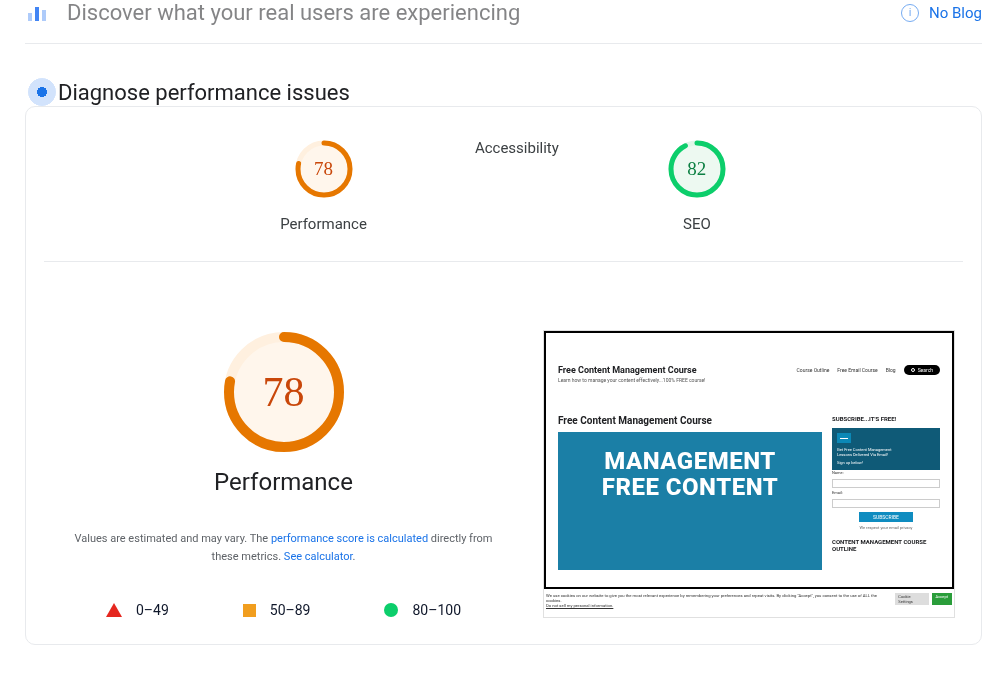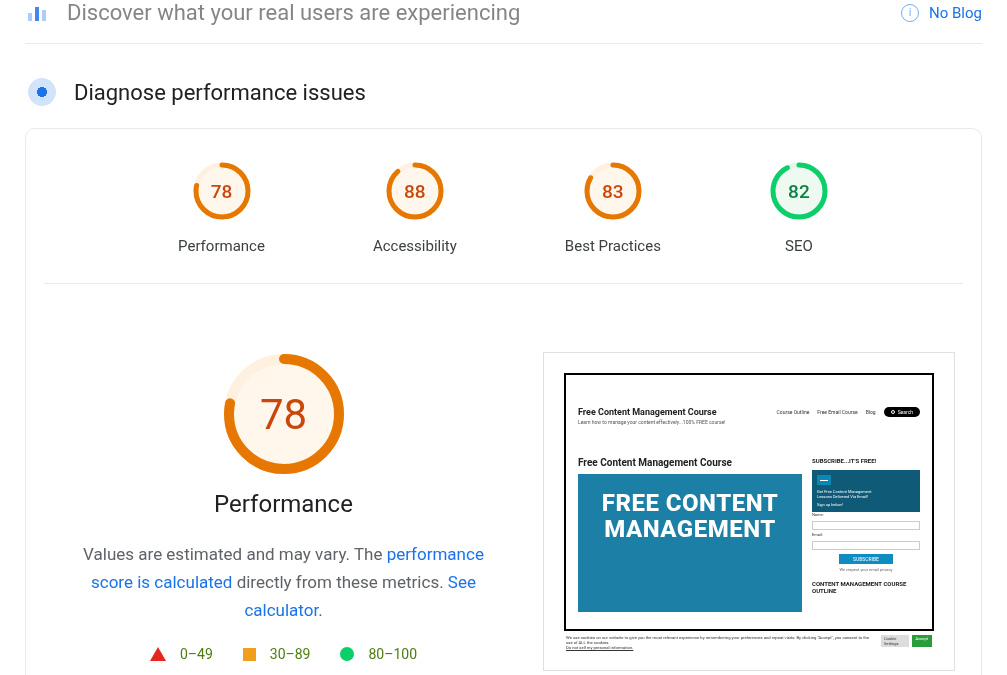--- a/index.html
+++ b/index.html
@@ -12,65 +12,65 @@
     border-bottom: 1px solid #e8eaed;
   }
   .topbar-left { display: flex; align-items: center; gap: 18px; }
   .topbar-title { font-size: 22px; color: #202124; opacity: .55; font-weight: 400; }
   .topbar-right { display: flex; align-items: center; gap: 10px; color: #1a73e8; font-size: 15px; }
   .info-icon { width: 18px; height: 18px; border: 1.6px solid #1a73e8; border-radius: 50%; display: inline-flex; align-items: center; justify-content: center; font-size: 11px; opacity: .6; }
   .bars-icon { display: inline-block; width: 24px; height: 24px; }
   .bars-icon svg { width: 24px; height: 24px; }
 
   .section { padding: 34px 0 0 0; }
-  .section-head { display: flex; align-items: center; gap: 18px; padding-left: 3px; margin-bottom: 22px; }
+  .section-head { display: flex; align-items: center; gap: 2px; padding-left: 3px; }
   .section-title { font-size: 22px; font-weight: 400; color: #202124; }
   .pulse-icon { width: 28px; height: 28px; border-radius: 50%; background: radial-gradient(circle, #1a73e8 0 5px, #d2e3fc 5px 14px, transparent 14px);} 
 
   .card {
     border: 1px solid #e8eaed; border-radius: 10px; padding: 26px 18px;
   }
   .gauges { display: flex; justify-content: center; gap: 108px; border-bottom: 1px solid #e8eaed; padding: 6px 0 28px; }
   .gauge { display: flex; flex-direction: column; align-items: center; gap: 16px; }
   .gauge-label { font-size: 15px; color: #3c4043; }
 
   .ring { position: relative; display: inline-flex; align-items: center; justify-content: center; }
   .ring svg { transform: rotate(-90deg); }
   .ring .bgc { fill: none; }
   .ring .fgc { fill: none; stroke-linecap: round; }
-  .ring .val { position: absolute; font-weight: 500; }
+  .ring .val { position: absolute; font-weight: 500; font-family: Liberation Serif, serif; }
   
   .ring.sm svg { width: 60px; height: 60px; }
   .ring.sm .val { font-size: 19px; }
   .ring.sm .inner-fill { r: 25; }
   
   .ring.lg svg { width: 124px; height: 124px; }
   .ring.lg .val { font-size: 42px; font-weight: 400; }
 
   .orange .fgc { stroke: #e67700; }
   .orange .bgc { stroke: #fff0df; }
   .orange .val { color: #c9470a; }
   .orange .inner-fill { fill: #fff6ec; }
   .green .fgc { stroke: #0cce6b; }
   .green .bgc { stroke: #e0f7e9; }
   .green .val { color: #0d8043; }
   .green .inner-fill { fill: #edf9f1; }
 
   .lower { display: flex; gap: 32px; padding: 68px 8px 0 12px; }
   .lower-left { flex: 1; display: flex; flex-direction: column; align-items: center; }
   .perf-title { font-size: 24px; margin-top: 14px; font-weight: 400; color: #202124; }
-  .perf-desc { font-size: 17px; color: #5f6368; text-align: center; margin-top: 22px; line-height: 1.65; max-width: 420px; }
+  .perf-desc { font-size: 11px; color: #5f6368; text-align: center; margin-top: 34px; line-height: 1.65; max-width: 420px; }
   .perf-desc a { color: #1a73e8; text-decoration: none; }
-  .legend { display: flex; gap: 30px; margin-top: 22px; font-size: 14px; color: #4d7c0f; }
+  .legend { display: flex; gap: 74px; margin-top: 36px; font-size: 14px; color: #0f172a; }
   .legend-item { display: flex; align-items: center; gap: 14px; }
   .tri-red { width: 0; height: 0; border-left: 8px solid transparent; border-right: 8px solid transparent; border-bottom: 14px solid #e5271f; }
   .sq-orange { width: 13px; height: 13px; background: #f19e1f; }
   .dot-green { width: 14px; height: 14px; border-radius: 50%; background: #0cce6b; }
 
-  .shot-wrap { width: 412px; border: 1px solid #e0e0e0; padding: 20px; }
+  .shot-wrap { width: 412px; border: 1px solid #e0e0e0; padding: 0; }
   .shot { width: 100%; height: 258px; background: #fff; border: 2px solid #000; position: relative; overflow: hidden; }
   .shot-head { position: absolute; top: 32px; left: 12px; right: 12px; display: flex; justify-content: space-between; align-items: flex-start; }
   .shot-head-left .t1 { font-size: 9px; font-weight: 700; }
   .shot-head-left .t2 { font-size: 5px; color: #555; margin-top: 2px; }
   .shot-nav { display: flex; gap: 8px; align-items: center; font-size: 5px; color: #333; }
   .shot-nav .pill { background: #000; color: #fff; border-radius: 8px; padding: 2px 7px; display: flex; gap: 3px; align-items: center; }
   .shot-nav .pill .mag { width:4px; height:4px; border:1px solid #fff; border-radius:50%; }
   .shot-body { position: absolute; top: 82px; left: 12px; right: 12px; display: flex; gap: 10px; }
   .shot-main { flex: 1; }
   .shot-main .h { font-size: 10px; font-weight: 700; margin-bottom: 6px; }
@@ -126,40 +126,21 @@
             <svg viewBox="0 0 60 60">
                 <circle class="inner-fill" cx="30" cy="30"></circle>
                 <circle class="bgc" cx="30" cy="30" r="26" stroke-width="5"></circle>
                 <circle class="fgc" cx="30" cy="30" r="26" stroke-width="5" stroke-dasharray="163.36281798666926" stroke-dashoffset="35.93981995706723"></circle>
               </svg>
             <span class="val">78</span>
           </span>
           <span class="gauge-label">Performance</span>
         </div>
         <div class="gauge">
-          <span class="ring sm orange">
-            <svg viewBox="0 0 60 60">
-                <circle class="inner-fill" cx="30" cy="30"></circle>
-                <circle class="bgc" cx="30" cy="30" r="26" stroke-width="5"></circle>
-                <circle class="fgc" cx="30" cy="30" r="26" stroke-width="5" stroke-dasharray="163.36281798666926" stroke-dashoffset="19.60353815840031"></circle>
-              </svg>
-            <span class="val">88</span>
-          </span>
           <span class="gauge-label">Accessibility</span>
-        </div>
-        <div class="gauge">
-          <span class="ring sm orange">
-            <svg viewBox="0 0 60 60">
-                <circle class="inner-fill" cx="30" cy="30"></circle>
-                <circle class="bgc" cx="30" cy="30" r="26" stroke-width="5"></circle>
-                <circle class="fgc" cx="30" cy="30" r="26" stroke-width="5" stroke-dasharray="163.36281798666926" stroke-dashoffset="27.77167905773378"></circle>
-              </svg>
-            <span class="val">83</span>
-          </span>
-          <span class="gauge-label">Best Practices</span>
         </div>
         <div class="gauge">
           <span class="ring sm green">
             <svg viewBox="0 0 60 60">
                 <circle class="inner-fill" cx="30" cy="30"></circle>
                 <circle class="bgc" cx="30" cy="30" r="26" stroke-width="5"></circle>
                 <circle class="fgc" cx="30" cy="30" r="26" stroke-width="5" stroke-dasharray="163.36281798666926" stroke-dashoffset="13.069025438933535"></circle>
               </svg>
             <span class="val">82</span>
           </span>
@@ -181,21 +162,21 @@
           <div class="perf-desc">
             <span>Values are estimated and may vary. The </span><a href="#">performance score is calculated</a><span> directly from these metrics. </span><a href="#">See calculator</a><span>.</span>
           </div>
           <div class="legend">
             <div class="legend-item">
                 <span class="tri-red"></span>
                 <span>0–49</span>
               </div>
             <div class="legend-item">
                 <span class="sq-orange"></span>
-                <span>30–89</span>
+                <span>50–89</span>
               </div>
             <div class="legend-item">
                 <span class="dot-green"></span>
                 <span>80–100</span>
               </div>
           </div>
         </div>
 
         <div class="shot-wrap">
           <div class="shot">
@@ -211,22 +192,22 @@
                 <span class="pill">
                     <span class="mag"></span>
                     <span>Search</span>
                   </span>
               </div>
             </div>
             <div class="shot-body">
               <div class="shot-main">
                 <div class="h">Free Content Management Course</div>
                 <div class="hero">
+                  <div>MANAGEMENT</div>
                   <div>FREE CONTENT</div>
-                  <div>MANAGEMENT</div>
                 </div>
               </div>
               <div class="shot-side">
                 <div class="side-t">SUBSCRIBE...IT'S FREE!</div>
                 <div class="side-box">
                   <span class="envelope"></span>
                   <div>Get Free Content Management</div>
                   <div>Lessons Delivered Via Email!</div>
                   <div style="margin-top:3px">Sign up below!</div>
                 </div>

